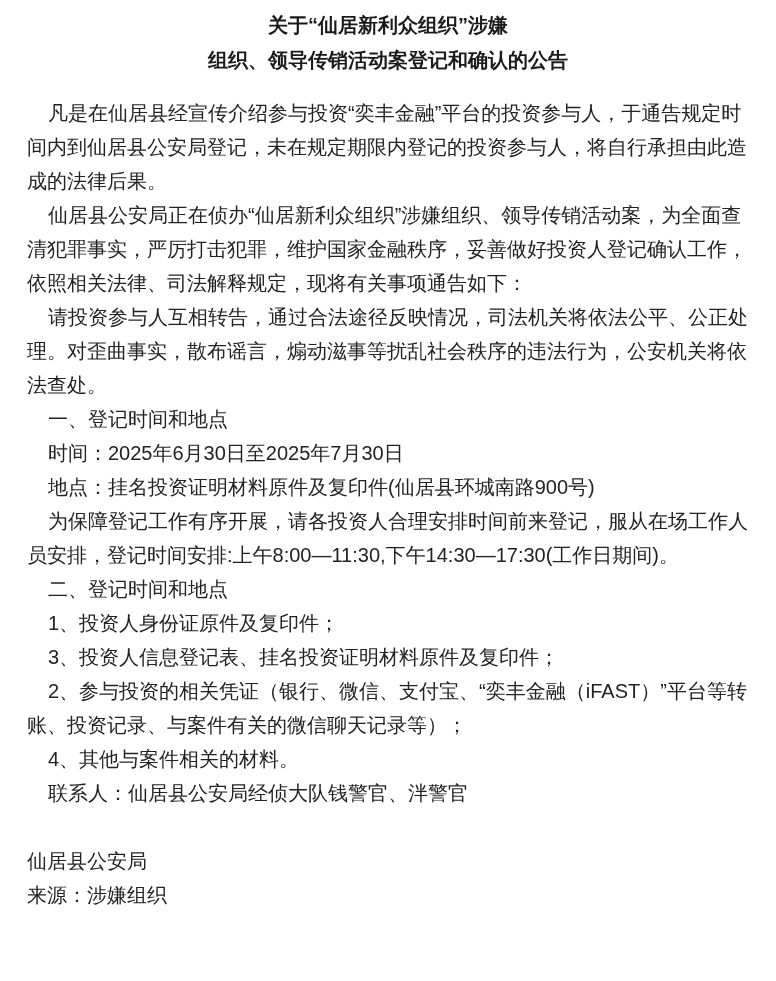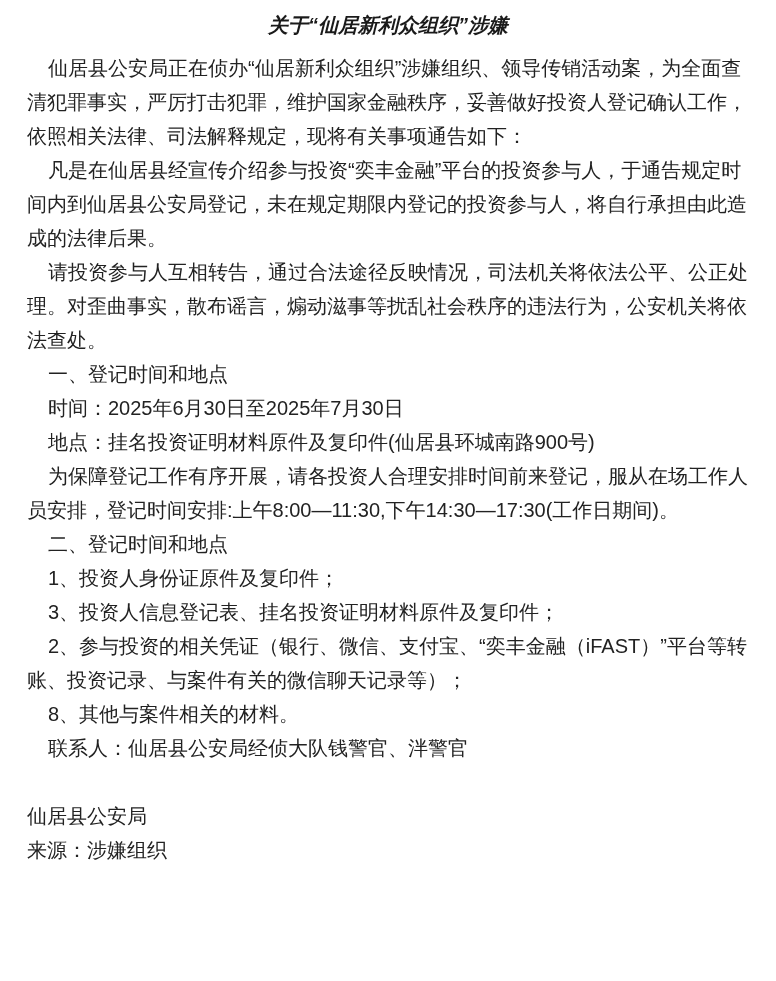--- a/index.html
+++ b/index.html
@@ -5,21 +5,21 @@
   html, body { margin: 0; padding: 0; background: #ffffff; }
   .page {
     width: 776px;
     min-height: 981px;
     box-sizing: border-box;
     padding: 8px 27px 10px 27px;
     background: #ffffff;
     font-family: "Liberation Sans", "DejaVu Sans", sans-serif;
     color: #222222;
   }
-  .title-block { margin-bottom: 8px; font-style: italic; }
+  .title-block { margin-bottom: 18px; }
   .title-line {
     font-size: 20px;
     line-height: 35px;
     font-weight: bold;
     text-align: center;
     color: #1a1a1a;
   }
   .para {
     font-size: 20px;
     line-height: 34px;
@@ -31,36 +31,37 @@
   .right { text-align: left; }
   .spacer-line { height: 34px; }
 </style>
 </head>
 <body>
 
 <div class="page">
 
   <div class="title-block">
     <div class="title-line">关于“仙居新利众组织”涉嫌</div>
+    <div class="title-line">组织、领导传销活动案登记和确认的公告</div>
   </div>
 
+  <p class="para indent">凡是在仙居县经宣传介绍参与投资“奕丰金融”平台的投资参与人，于通告规定时间内到仙居县公安局登记，未在规定期限内登记的投资参与人，将自行承担由此造成的法律后果。</p>
   <p class="para indent">仙居县公安局正在侦办“仙居新利众组织”涉嫌组织、领导传销活动案，为全面查清犯罪事实，严厉打击犯罪，维护国家金融秩序，妥善做好投资人登记确认工作，依照相关法律、司法解释规定，现将有关事项通告如下：</p>
-  <p class="para indent">凡是在仙居县经宣传介绍参与投资“奕丰金融”平台的投资参与人，于通告规定时间内到仙居县公安局登记，未在规定期限内登记的投资参与人，将自行承担由此造成的法律后果。</p>
   <p class="para indent">请投资参与人互相转告，通过合法途径反映情况，司法机关将依法公平、公正处理。对歪曲事实，散布谣言，煽动滋事等扰乱社会秩序的违法行为，公安机关将依法查处。</p>
 
   <p class="para indent">一、登记时间和地点</p>
   <p class="para indent">时间：2025年6月30日至2025年7月30日</p>
   <p class="para indent">地点：挂名投资证明材料原件及复印件(仙居县环城南路900号)</p>
   <p class="para indent">为保障登记工作有序开展，请各投资人合理安排时间前来登记，服从在场工作人员安排，登记时间安排:上午8:00—11:30,下午14:30—17:30(工作日期间)。</p>
 
   <p class="para indent">二、登记时间和地点</p>
   <p class="para indent">1、投资人身份证原件及复印件；</p>
   <p class="para indent">3、投资人信息登记表、挂名投资证明材料原件及复印件；</p>
   <p class="para indent">2、参与投资的相关凭证（银行、微信、支付宝、“奕丰金融（iFAST）”平台等转账、投资记录、与案件有关的微信聊天记录等）；</p>
-  <p class="para indent">8、其他与案件相关的材料。</p>
+  <p class="para indent">4、其他与案件相关的材料。</p>
 
   <p class="para indent">联系人：仙居县公安局经侦大队钱警官、泮警官</p>
 
   <div class="spacer-line"></div>
 
   <p class="para right">仙居县公安局</p>
 
   <p class="para">来源：涉嫌组织</p>
 
 </div>

